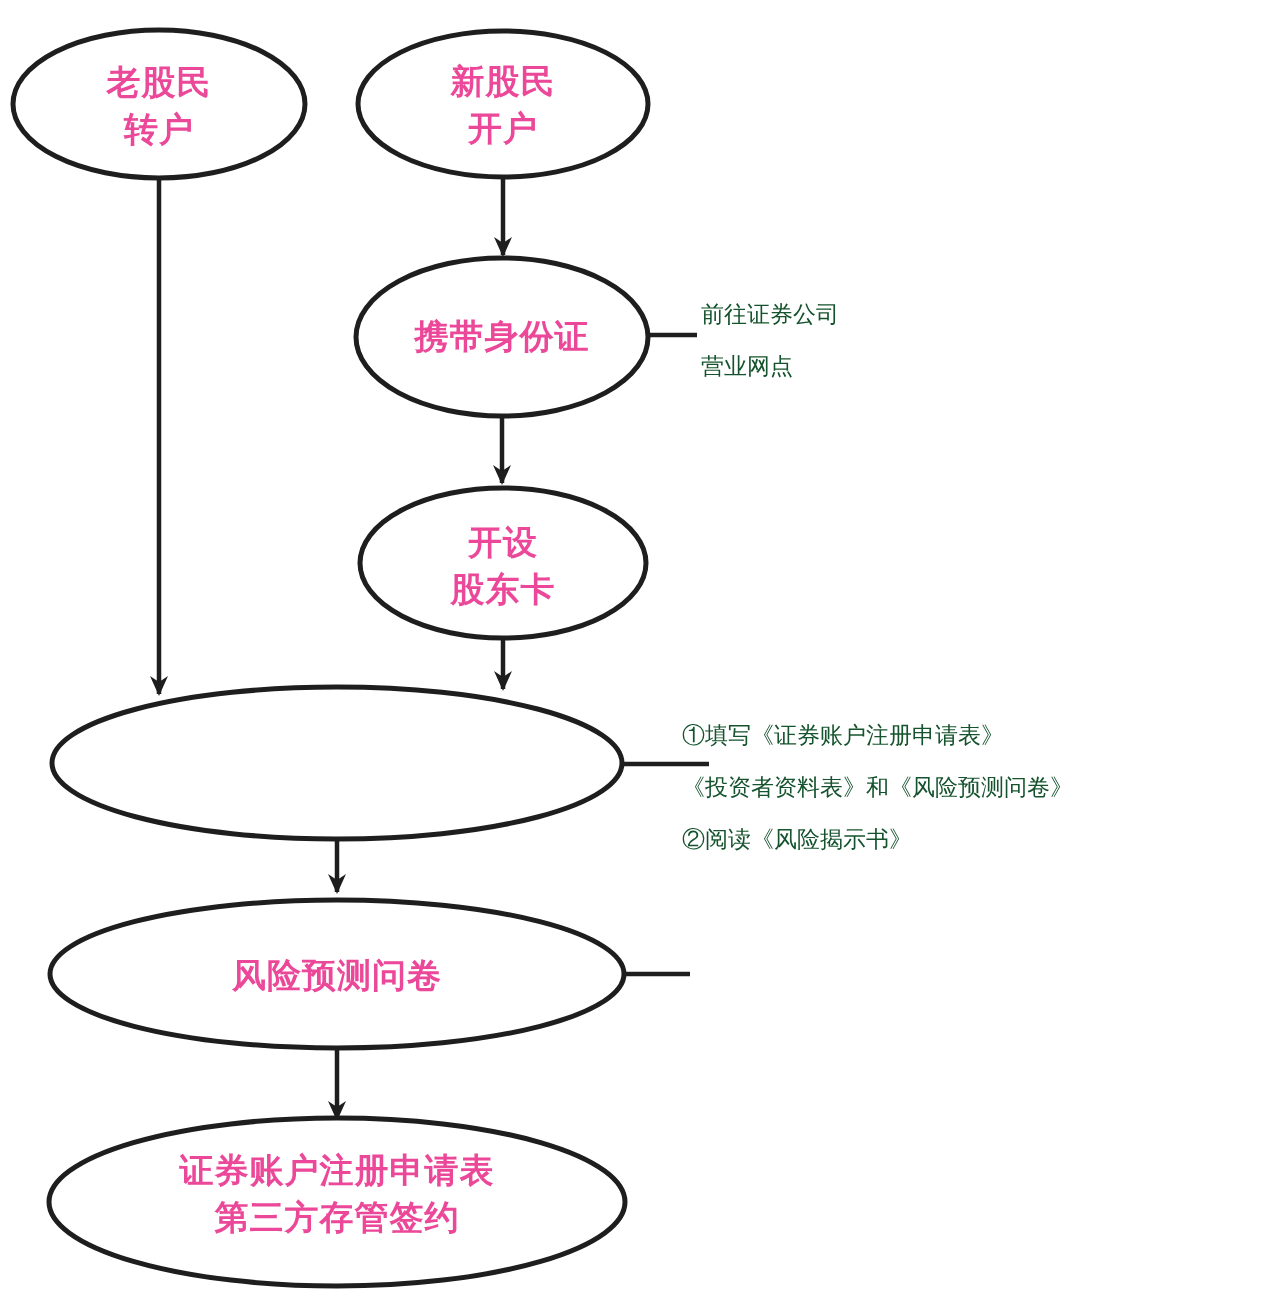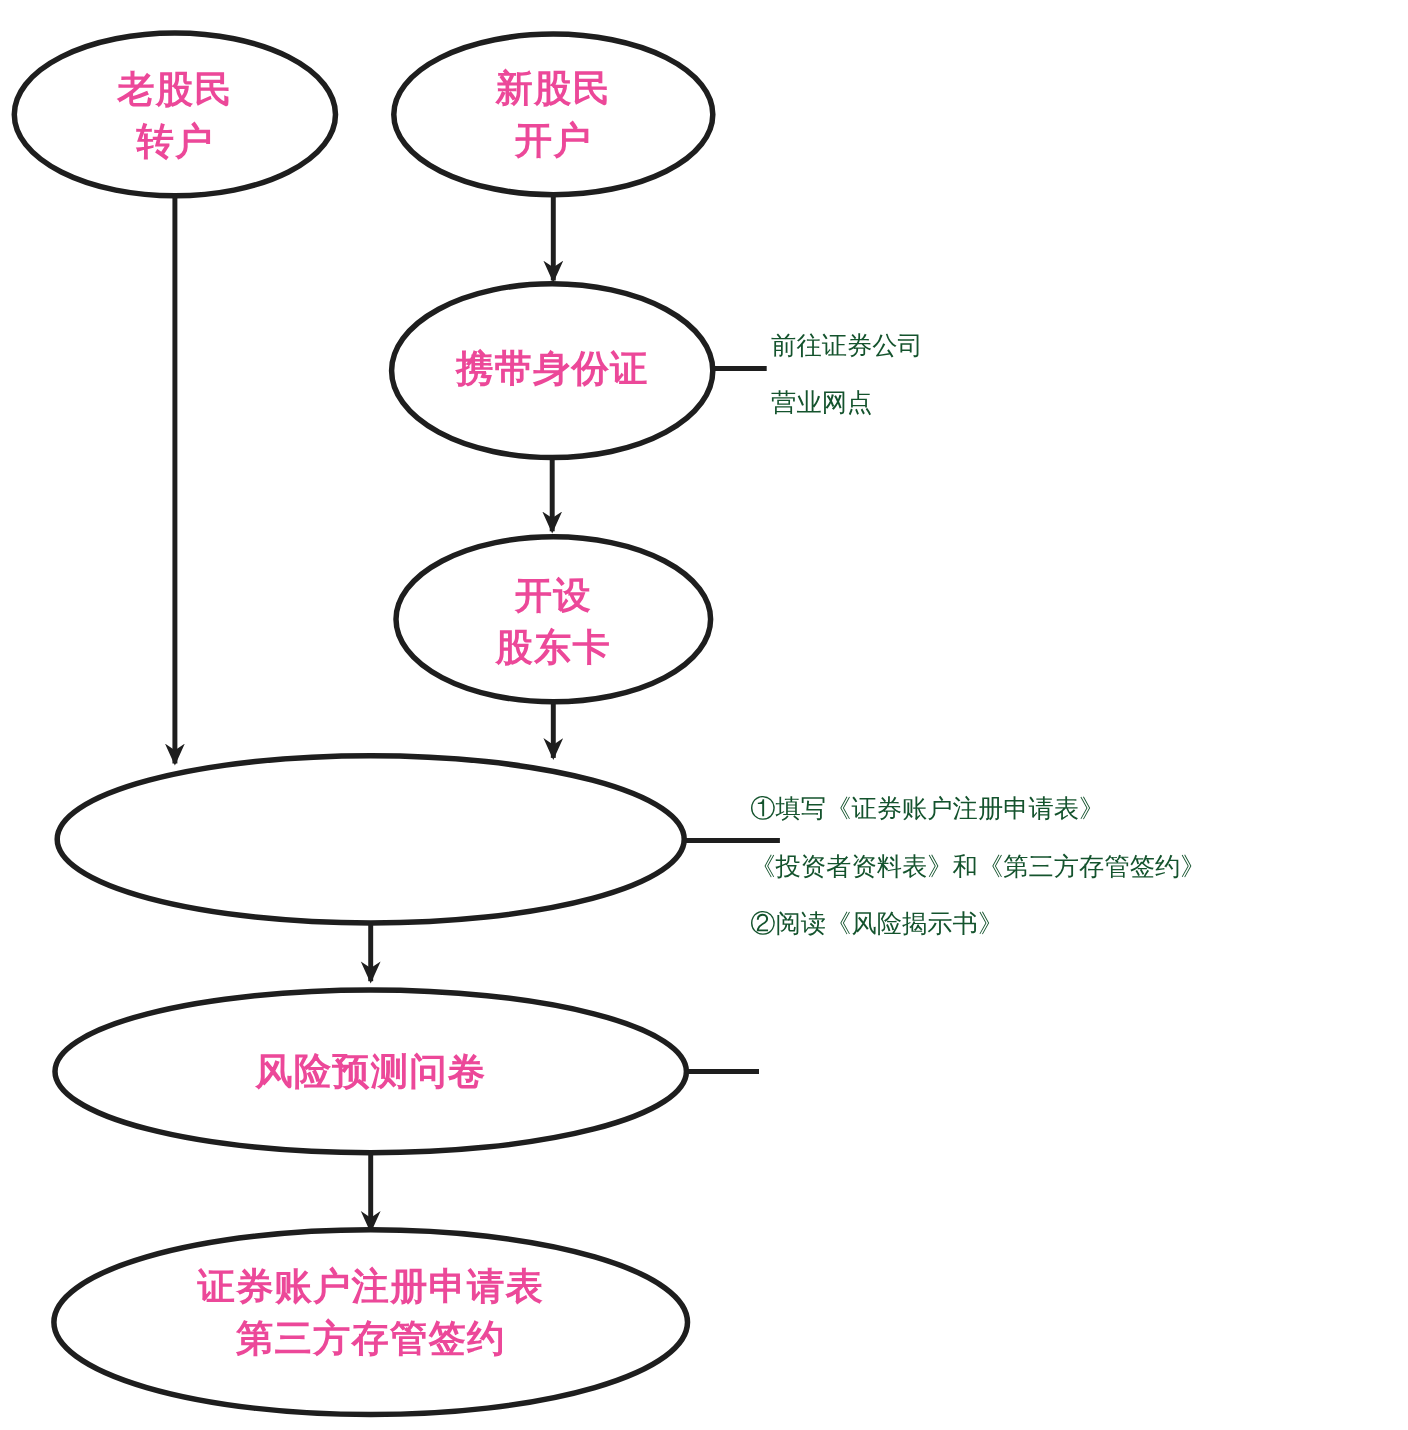--- a/index.html
+++ b/index.html
@@ -103,18 +103,18 @@
     <div>第三方存管签约</div>
   </div>
 
   <div class="note" style="left:701px; top:289px;">
     <div>前往证券公司</div>
     <div>营业网点</div>
   </div>
 
   <div class="note" style="left:682px; top:710px;">
     <div>①填写《证券账户注册申请表》</div>
-    <div>《投资者资料表》和《第三方存管签约》</div>
+    <div>《投资者资料表》和《风险预测问卷》</div>
     <div>②阅读《风险揭示书》</div>
   </div>
 
 
 </div>
 
 </body></html>

